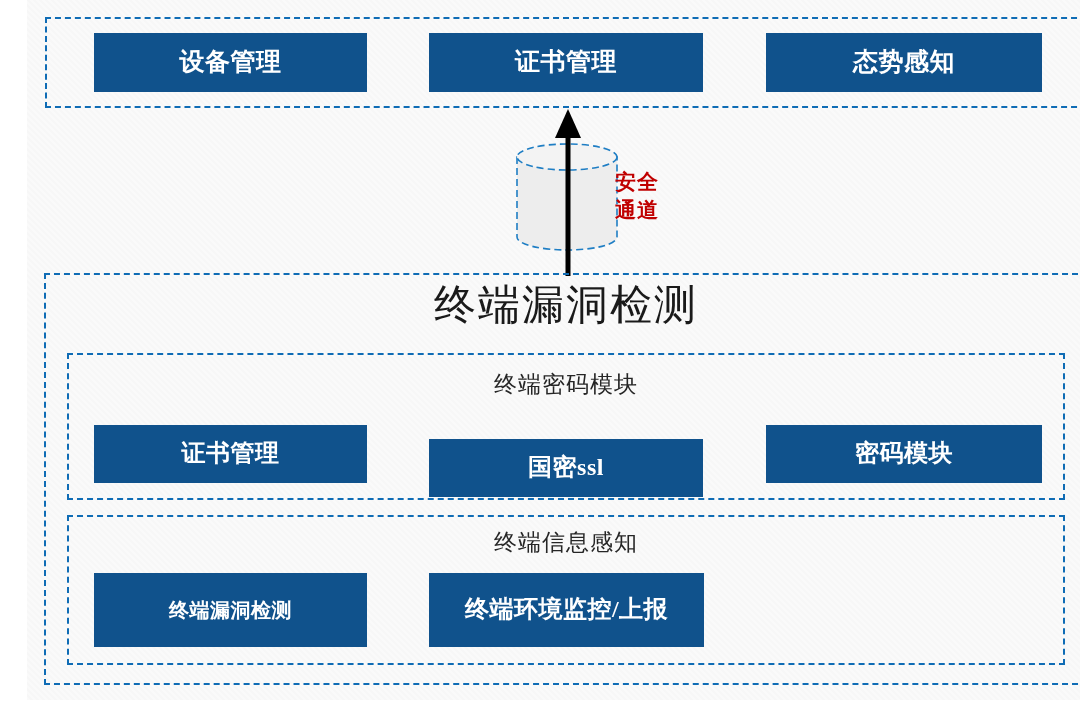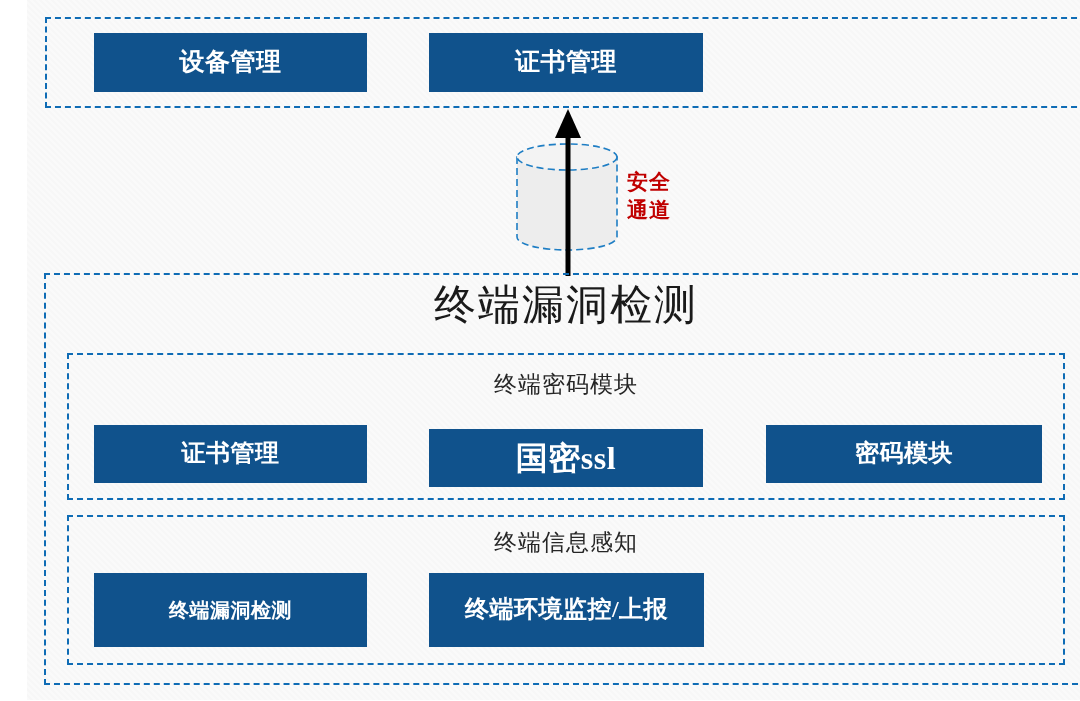--- a/index.html
+++ b/index.html
@@ -77,21 +77,21 @@
   #arrow {
     position: absolute;
     left: 525px;
     top: 108px;
     width: 32px;
     height: 168px;
   }
 
   #channel-label {
     position: absolute;
-    left: 600px;
+    left: 588px;
     top: 168px;
     width: 76px;
     color: #c00000;
     font-size: 21px;
     font-weight: bold;
     line-height: 1.35;
     text-align: left;
     letter-spacing: 1px;
   }
   #channel-label span { display: block; }
@@ -104,20 +104,21 @@
 <body>
 
 <div id="canvas">
 
   <div class="dashed-box" style="left:18px; top:17px; width:1042px; height:91px;"></div>
 
   <div class="tile t-row1" style="left:67px; top:33px; width:273px; height:59px; font-size:25px;">设备管理</div>
 
   <div class="tile t-row1" style="left:402px; top:33px; width:274px; height:59px; font-size:25px;">证书管理</div>
 
+  <div class="tile t-row1" style="left:739px; top:33px; width:276px; height:59px; font-size:25px;">态势感知</div>
 
   <div id="cylinder">
     <svg width="102" height="108" viewBox="0 0 102 108" xmlns="http://www.w3.org/2000/svg">
       <path d="M1,14 L1,94 A50,13 0 0 0 101,94 L101,14 Z" fill="#ededed" stroke="#1f7ec4" stroke-width="1.6" stroke-dasharray="7,4"></path>
       <ellipse cx="51" cy="14" rx="50" ry="13" fill="#f3f3f3" stroke="#1f7ec4" stroke-width="1.6" stroke-dasharray="7,4"></ellipse>
     </svg>
   </div>
 
   <div id="arrow">
     <svg width="32" height="168" viewBox="0 0 32 168" xmlns="http://www.w3.org/2000/svg">
@@ -134,21 +135,21 @@
   <div class="dashed-box" style="left:17px; top:273px; width:1044px; height:412px;"></div>
 
   <div class="caption" id="engine-title" style="left:17px; top:282px; width:1044px;">终端漏洞检测</div>
 
   <div class="dashed-box" style="left:40px; top:353px; width:998px; height:147px;"></div>
 
   <div class="caption section-caption" style="left:40px; top:372px; width:998px;">终端密码模块</div>
 
   <div class="tile t-row2" style="left:67px; top:425px; width:273px; height:58px; font-size:24px;">证书管理</div>
 
-  <div class="tile t-row2" style="left:402px; top:429px; width:274px; height:58px; font-size:32px;">国密ssl</div>
+  <div class="tile t-row2" style="left:402px; top:439px; width:274px; height:58px; font-size:24px;">国密ssl</div>
 
   <div class="tile t-row2" style="left:739px; top:425px; width:276px; height:58px; font-size:24px;">密码模块</div>
 
   <div class="dashed-box" style="left:40px; top:515px; width:998px; height:150px;"></div>
 
   <div class="caption section-caption" style="left:40px; top:530px; width:998px;">终端信息感知</div>
 
   <div class="tile t-row3" style="left:67px; top:573px; width:273px; height:74px; font-size:20px;">终端漏洞检测</div>
 
   <div class="tile t-row3" style="left:402px; top:573px; width:275px; height:74px; font-size:24px;">终端环境监控/上报</div>

